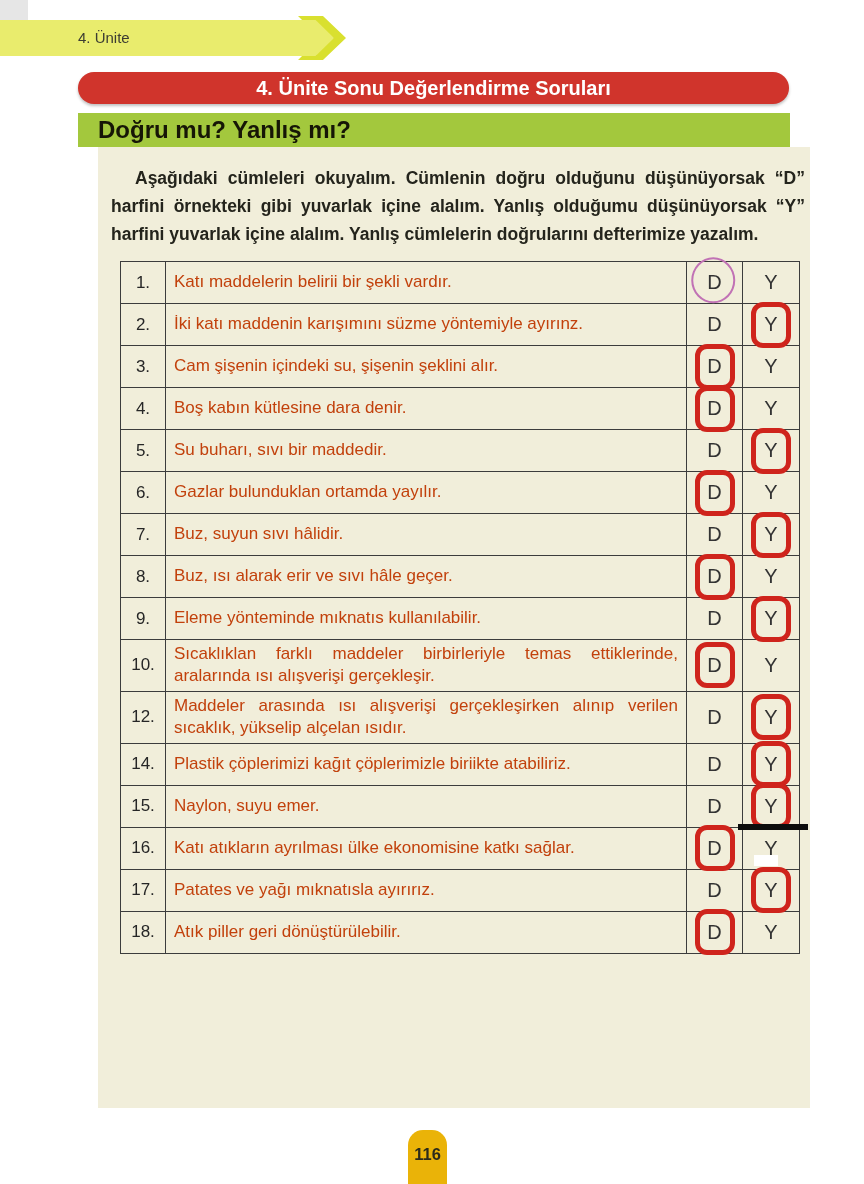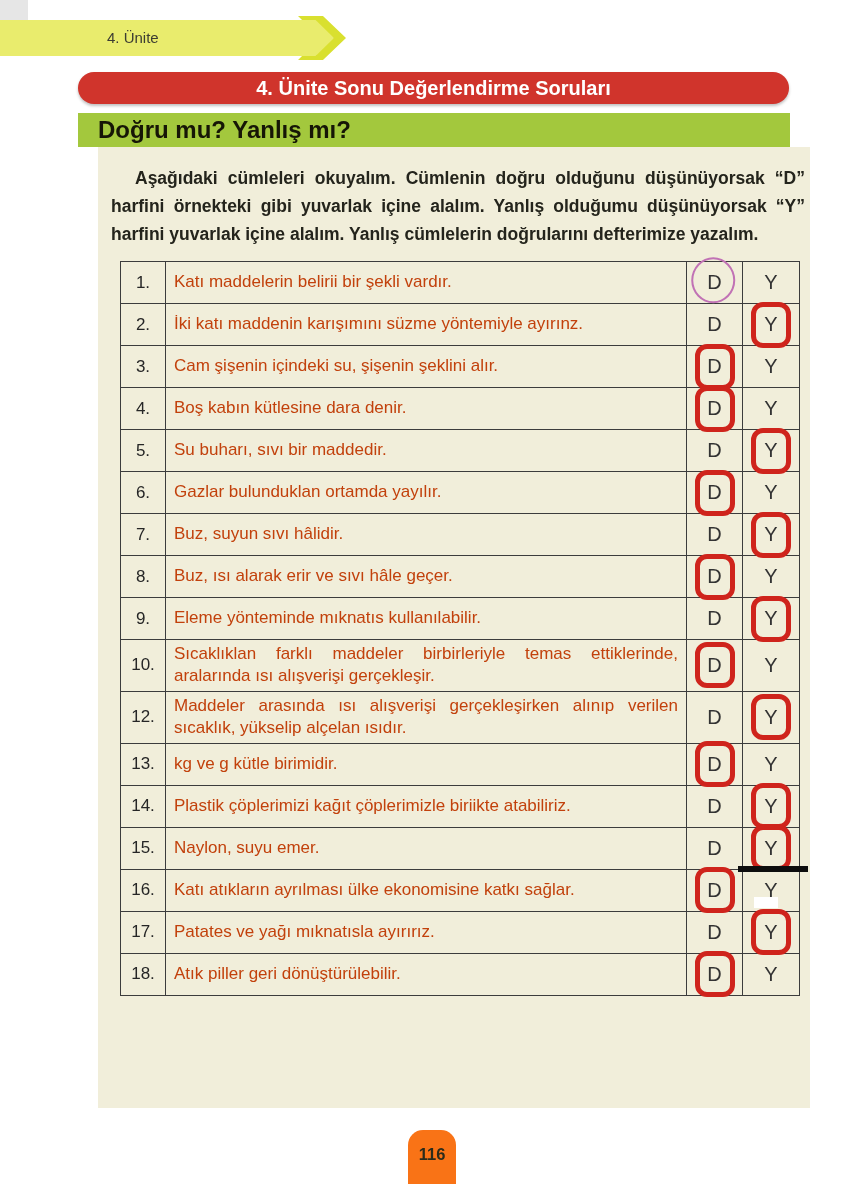--- a/index.html
+++ b/index.html
@@ -13,21 +13,21 @@
   .unit-banner-dark{
     position:absolute;left:298px;top:16px;width:48px;height:44px;background:#d9e02f;
     clip-path:polygon(0 0,52% 0,100% 50%,52% 100%,0 100%,46% 50%);z-index:1;
   }
   .unit-banner{
     position:absolute;left:0;top:20px;width:334px;height:36px;background:#e9ec6d;
     clip-path:polygon(0 0,94.5% 0,100% 50%,94.5% 100%,0 100%);z-index:2;
     box-shadow:0 2px 3px rgba(0,0,0,0.15);
   }
   .unit-banner span{
-    display:block;padding-left:107px;line-height:36px;font-size:15px;color:#3c3c32;
+    display:block;padding-left:78px;line-height:36px;font-size:15px;color:#3c3c32;
   }
   
   .title-banner{
     position:absolute;left:78px;top:72px;width:711px;height:32px;background:#d0342c;
     border-radius:16px;box-shadow:0 2px 3px rgba(0,0,0,0.25);
     text-align:center;line-height:32px;font-size:20px;font-weight:bold;color:#ffffff;
   }
   
   .section-banner{
     position:absolute;left:78px;top:113px;width:712px;height:34px;background:#a3c83d;
@@ -59,21 +59,21 @@
     width:30px;height:36px;border:5px solid #cf241c;border-radius:12px;z-index:0;
   }
   .mark-example{
     position:absolute;left:50%;top:50%;transform:translate(-54%,-56%);
     width:40px;height:42px;border:2.5px solid #c172b5;border-radius:50%;z-index:0;
   }
   .artifact-line{position:absolute;left:-5px;top:-4px;width:70px;height:6px;background:#0d0d0d;z-index:3;}
   .artifact-white{position:absolute;left:11px;top:27px;width:24px;height:11px;background:#ffffff;z-index:2;}
   
   .page-tab{
-    position:absolute;left:408px;top:1130px;width:48px;height:54px;background:#f97316;
+    position:absolute;left:408px;top:1130px;width:39px;height:54px;background:#eab308;
     border-radius:15px 15px 0 0;text-align:center;box-sizing:border-box;padding-top:15px;
     font-size:16.5px;font-weight:bold;color:#2b2b1b;
   }
 </style>
 </head>
 <body>
 
 <div class="corner-artifact"></div>
 
 <div class="unit-banner-dark"></div>
@@ -194,30 +194,20 @@
     <td class="num">12.</td>
     <td class="stmt">Maddeler arasında ısı alışverişi gerçekleşirken alınıp verilen sıcaklık, yükselip alçelan ısıdır.</td>
     <td class="dy d-cell">
       <span class="letter">D</span>
     </td>
     <td class="dy y-cell">
       <span class="letter">Y</span>
     <div class="mark-red"></div></td>
   </tr>
         <tr>
-    <td class="num">13.</td>
-    <td class="stmt">kg ve g kütle birimidir.</td>
-    <td class="dy d-cell">
-      <span class="letter">D</span>
-    <div class="mark-red"></div></td>
-    <td class="dy y-cell">
-      <span class="letter">Y</span>
-    </td>
-  </tr>
-        <tr>
     <td class="num">14.</td>
     <td class="stmt">Plastik çöplerimizi kağıt çöplerimizle biriikte atabiliriz.</td>
     <td class="dy d-cell">
       <span class="letter">D</span>
     </td>
     <td class="dy y-cell">
       <span class="letter">Y</span>
     <div class="mark-red"></div></td>
   </tr>
         <tr>

